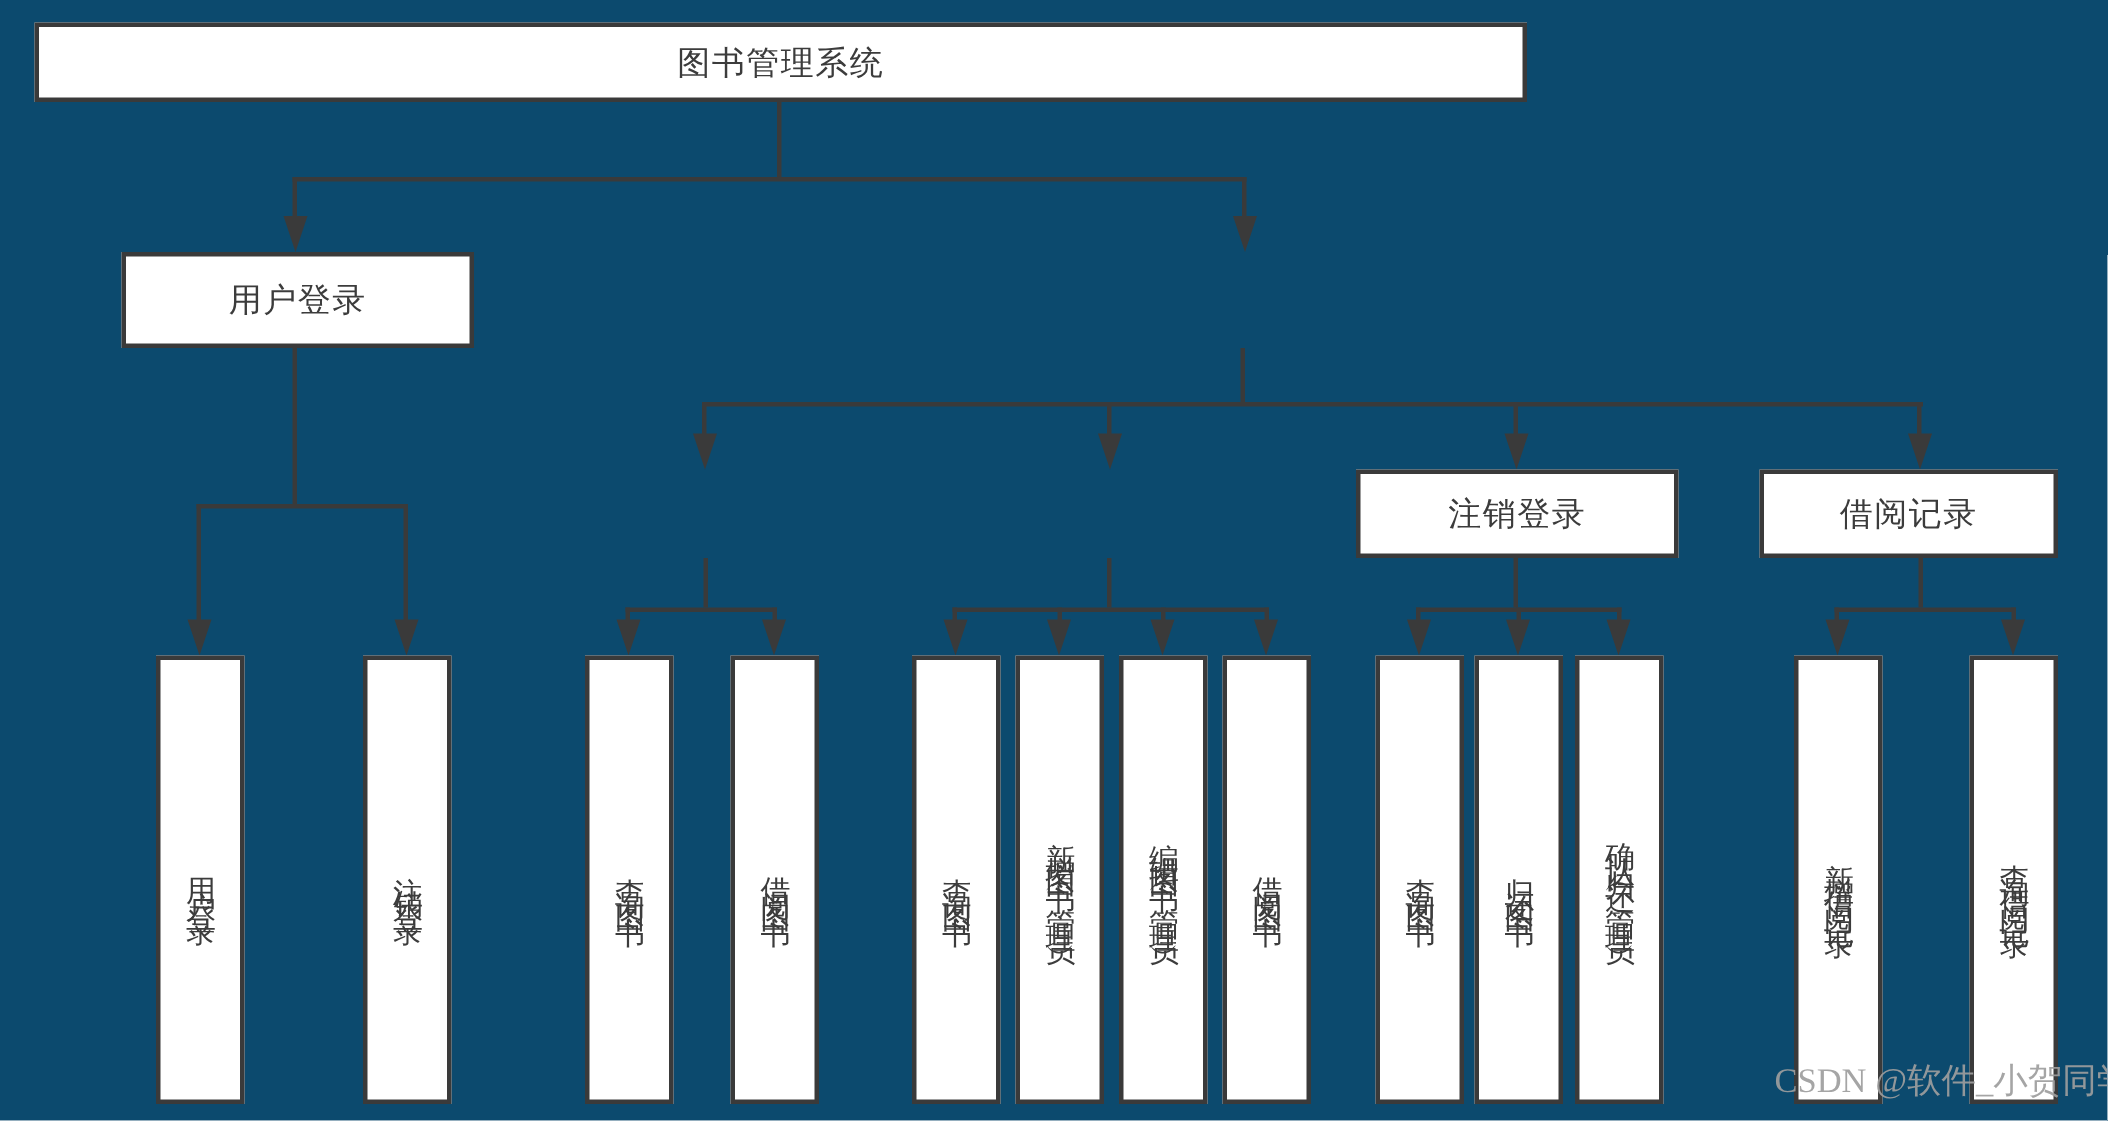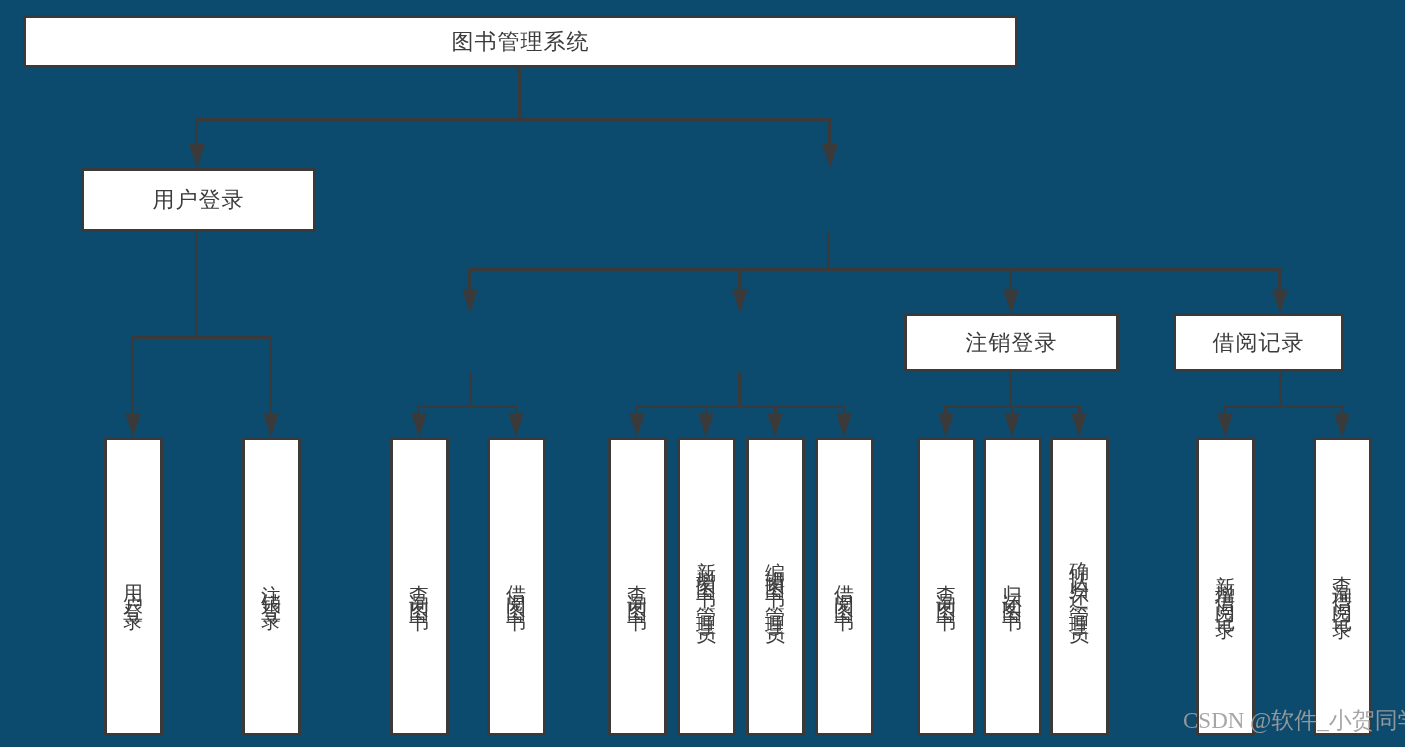--- a/index.html
+++ b/index.html
@@ -85,21 +85,21 @@
   <div class="vline" style="left:738px; top:268px; height:26px;"></div>
   <div class="arrow" style="left:732px; top:289px;"></div>
   <div class="vline" style="left:1009px; top:268px; height:26px;"></div>
   <div class="arrow" style="left:1003px; top:289px;"></div>
   <div class="vline" style="left:1278px; top:268px; height:26px;"></div>
   <div class="arrow" style="left:1272px; top:289px;"></div>
 
   <div class="box hbox" style="left:904px; top:313px; width:215px; height:59px;">
     <span>注销登录</span>
   </div>
-  <div class="box hbox" style="left:1173px; top:313px; width:171px; height:59px;">
+  <div class="box hbox" style="left:1173px; top:313px; width:199px; height:59px;">
     <span>借阅记录</span>
   </div>
 
   <div class="vline" style="left:469px; top:372px; height:33px;"></div>
   <div class="hline" style="left:417px; top:405px; width:101px;"></div>
   <div class="vline" style="left:417px; top:405px; height:14px;"></div>
   <div class="arrow" style="left:411px; top:413px;"></div>
   <div class="vline" style="left:515px; top:405px; height:14px;"></div>
   <div class="arrow" style="left:508px; top:413px;"></div>
 

